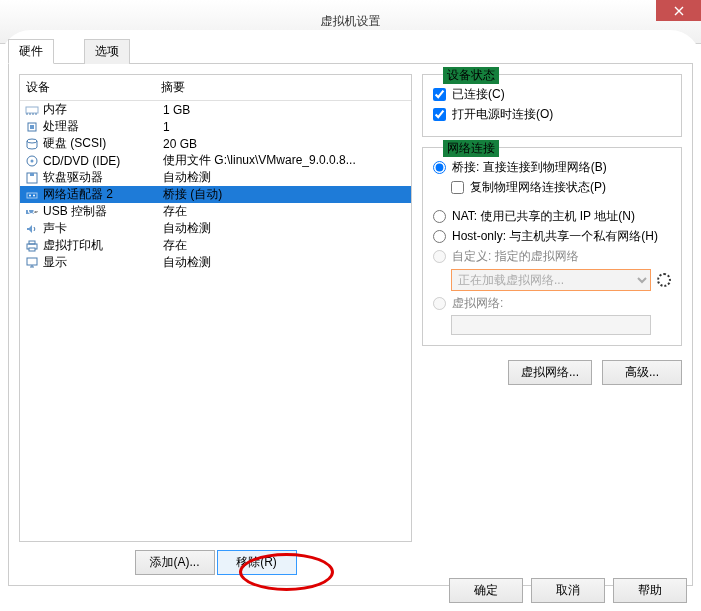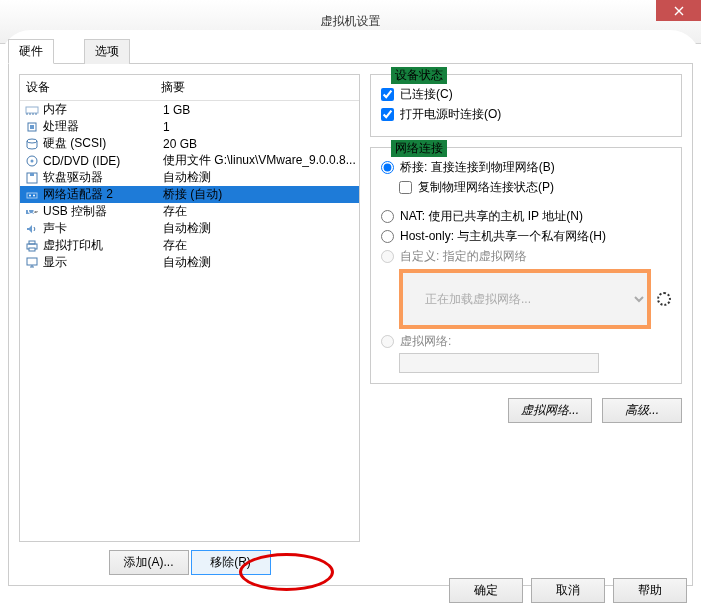--- a/index.html
+++ b/index.html
@@ -11,21 +11,21 @@
 
 .content { position: absolute; top: 30px; left: 0; right: 0; bottom: 0; background: #fff; padding: 8px; border-radius: 31px; }
 
 .tabs { display: flex; border-bottom: 1px solid #ccc; margin-bottom: 0; }
 .tab { padding: 3px 10px; border: 1px solid #ccc; border-bottom: none; background: #fff; margin-right: 2px; position: relative; top: 1px; }
 .tab.active { background: #fff; border-bottom: 1px solid #fff; }
 .tab.inactive { background: #f0f0f0; margin-left: 28px; }
 
 .tabpanel { border: 1px solid #ccc; border-top: none; padding: 10px; height: 522px; display: flex; gap: 10px; position: relative; }
 
-.left-pane { width: 341px; display: flex; flex-direction: column; justify-content: space-between; }
+.left-pane { width: 393px; display: flex; flex-direction: column; justify-content: space-between; }
 .device-list { border: 1px solid #ccc; flex: 1; overflow: hidden; }
 .device-header { display: flex; border-bottom: 1px solid #e0e0e0; padding: 4px 6px; background: #fff; }
 .device-header .col1 { width: 135px; }
 .device-header .col2 { flex: 1; }
 .device-rows { }
 .device-row { display: flex; align-items: center; padding: 1px 4px; height: 17px; }
 .device-row.selected { background: #1e7bd8; color: #000000; }
 .device-row .icon { width: 16px; height: 14px; margin-right: 3px; display: inline-flex; align-items: center; justify-content: center; }
 .device-row .name { width: 120px; white-space: nowrap; }
 .device-row .summary { flex: 1; white-space: nowrap; overflow: hidden; }
@@ -35,24 +35,24 @@
 .btn.highlighted { border: 1px solid #3399ff; background: #eaf3fb; }
 .red-circle { position: absolute; border: 3px solid #d00; border-radius: 50%; width: 95px; height: 38px; pointer-events: none; }
 
 .right-pane { flex: 1; display: flex; flex-direction: column; gap: 10px; }
 .fieldset { border: 1px solid #ccc; padding: 8px 10px 10px 10px; position: relative; }
 .fieldset .legend { position: absolute; top: -8px; left: 20px; background: #15803d; padding: 0 4px; }
 .checkbox-row, .radio-row { display: flex; align-items: center; gap: 4px; margin: 3px 0; }
 .checkbox-row input, .radio-row input { margin-right: 2px; }
 .radio-sub { margin-left: 18px; }
 .select-row { display: flex; align-items: center; gap: 6px; margin: 4px 0 4px 18px; }
-.select-row select { flex: 1; padding: 18px; border: 4px solid #f97316; color: #888; }
+.select-row select { flex: 1; padding: 2px; border: 1px solid #f97316; color: #888; }
 .spinner { width: 14px; height: 14px; border: 2px dotted #333; border-radius: 50%; }
 .vmnet-input { margin-left: 18px; width: 200px; padding: 2px; border: 1px solid #ccc; background: #f5f5f5; }
-.right-buttons { display: flex; justify-content: flex-end; gap: 10px; margin-top: 4px; font-style: italic; }
+.right-buttons { display: flex; justify-content: flex-end; gap: 10px; margin-top: 4px; }
 
 .footer { position: absolute; bottom: 8px; right: 14px; display: flex; gap: 8px; }
 .footer .btn { min-width: 74px; }
 
 .watermark { position: absolute; bottom: 6px; right: 14px; color: #ddd; font-size: 16px; font-family: Arial; pointer-events: none; letter-spacing: 0.5px; z-index: -1;}
 
 svg { display: block; }
 </style>
 </head>
 <body>

